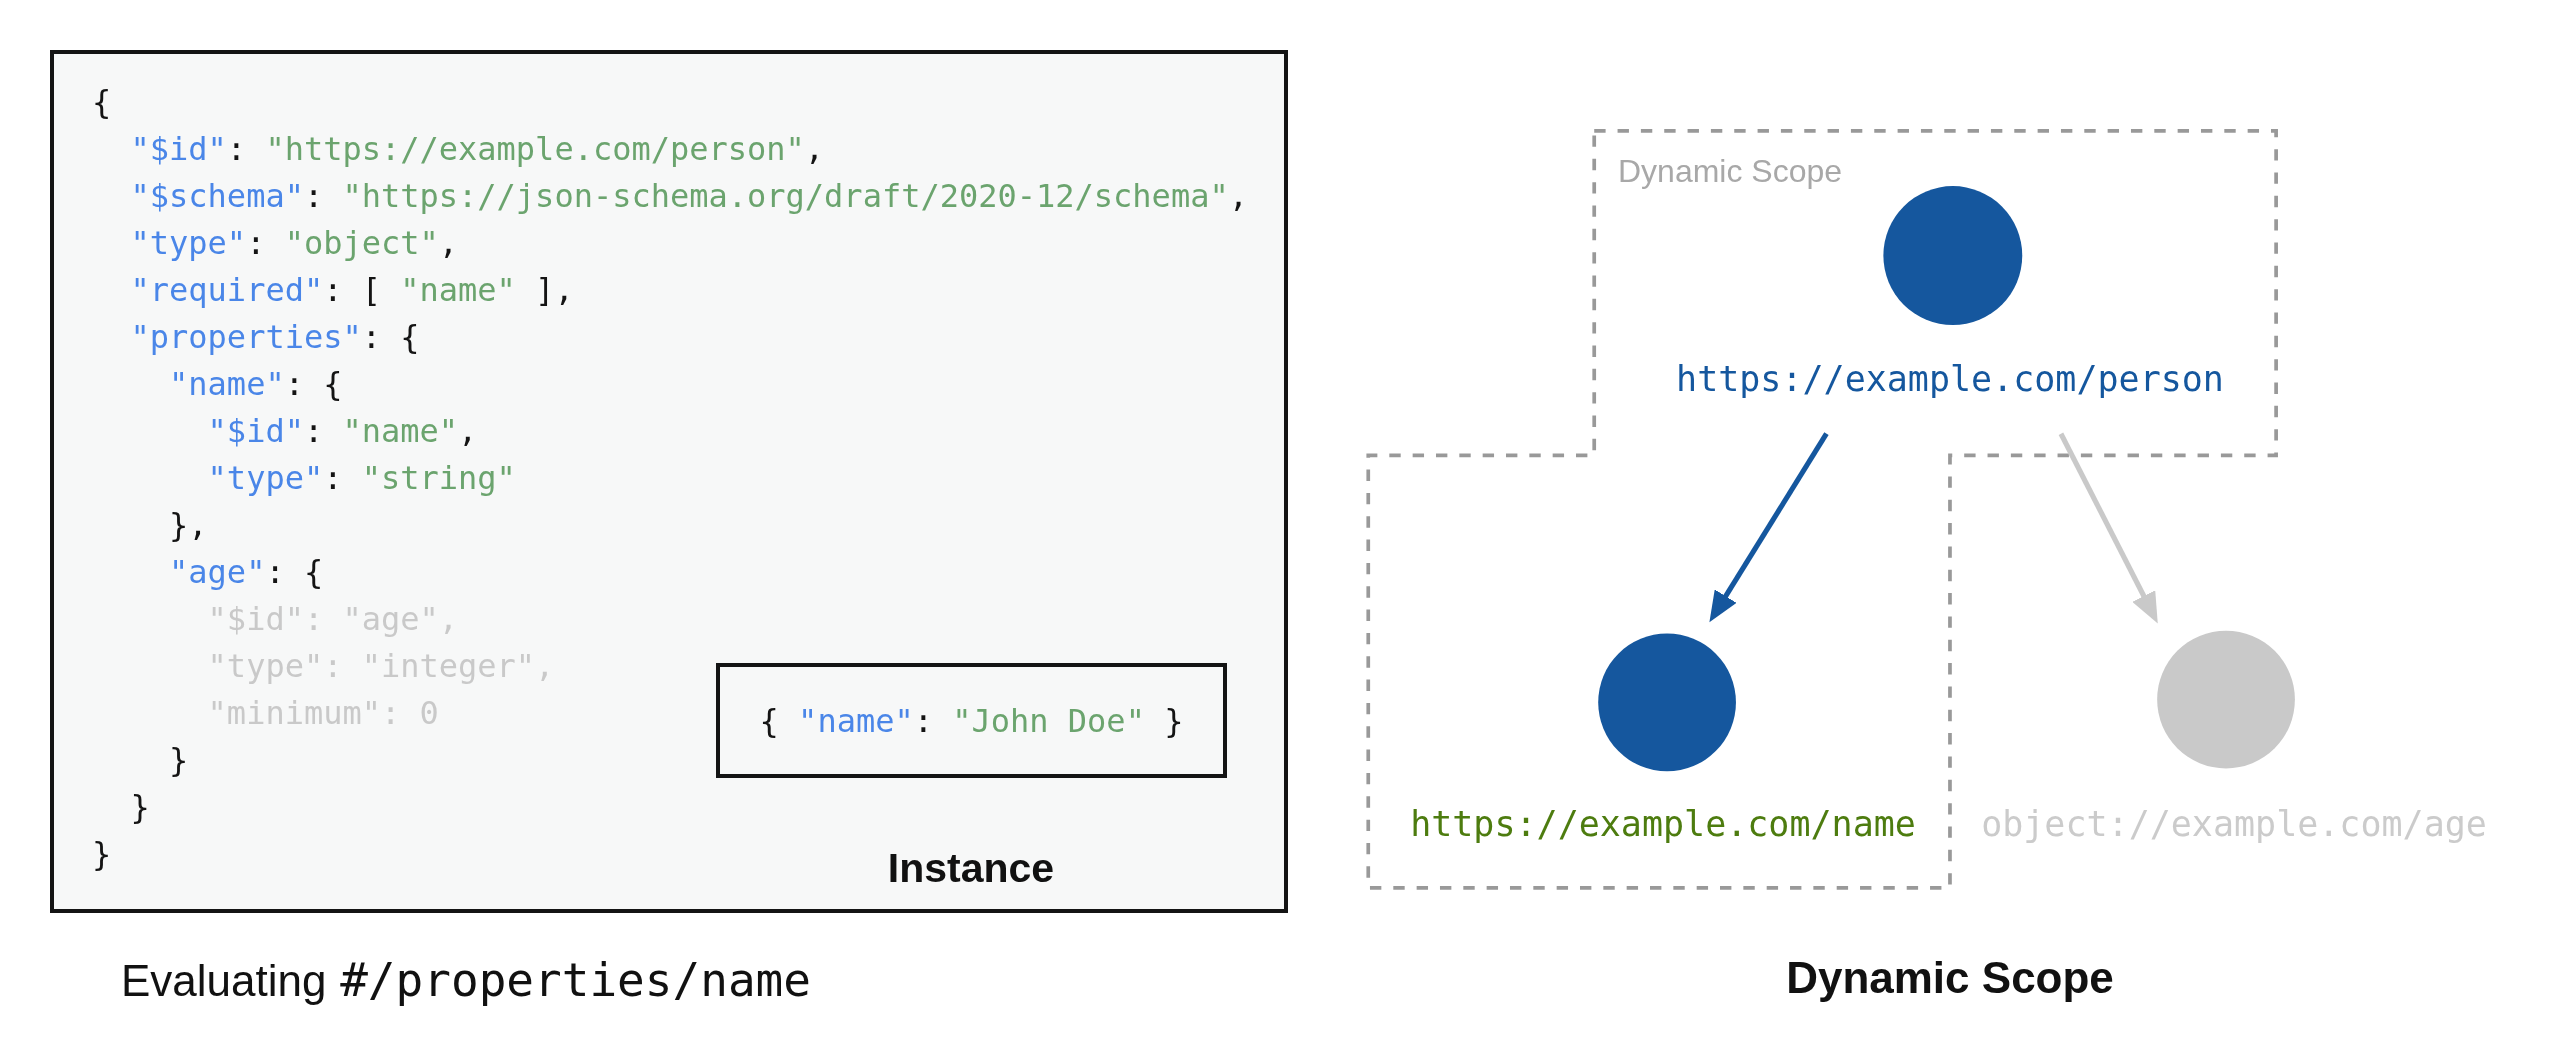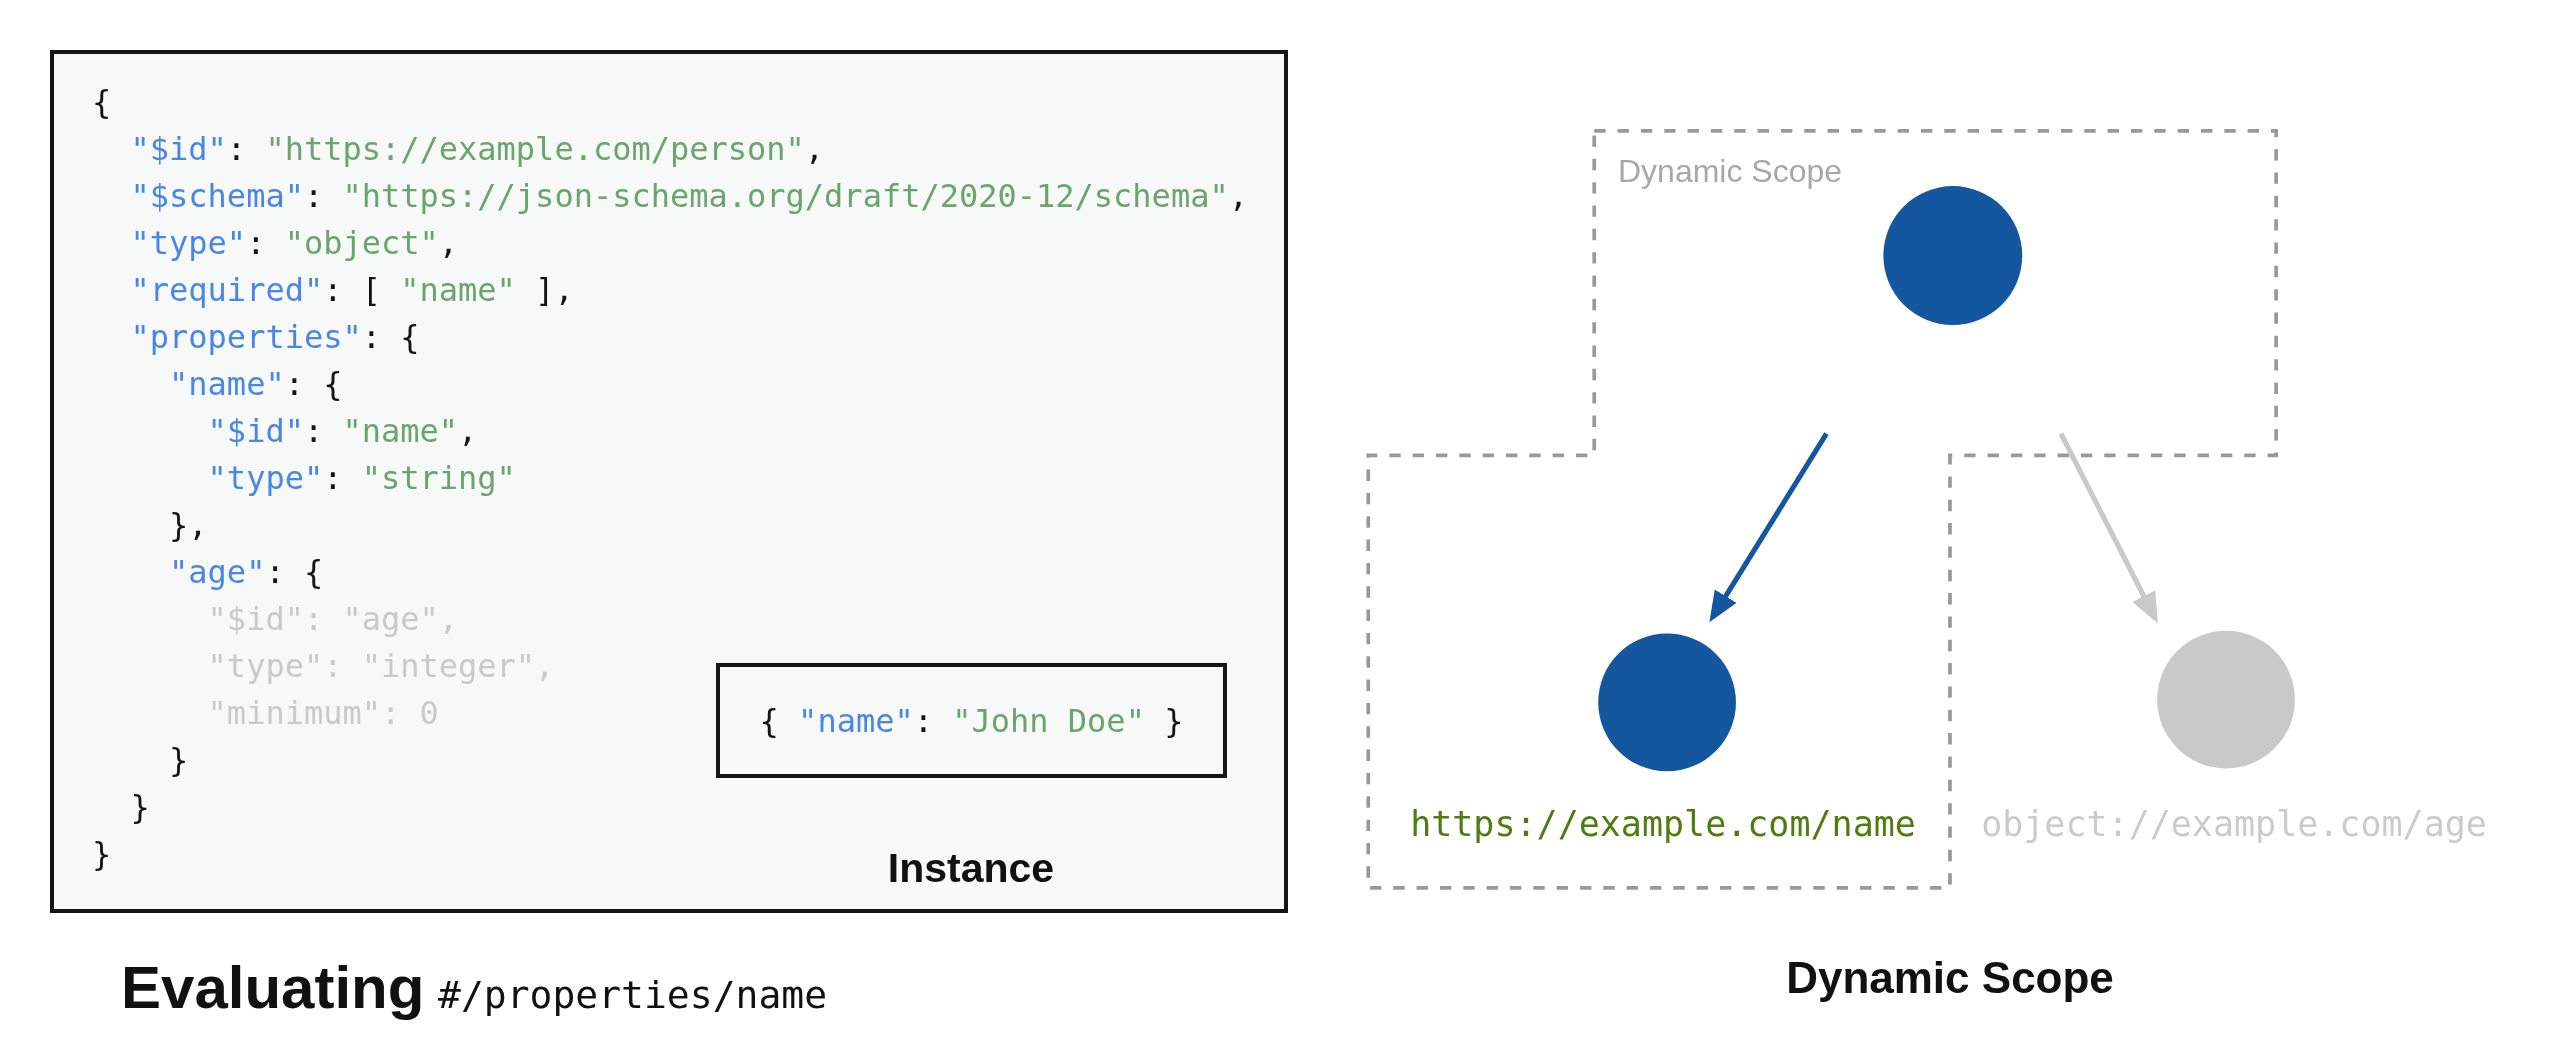--- a/index.html
+++ b/index.html
@@ -20,22 +20,22 @@
 
   .instance-box{position:absolute;left:716px;top:663px;width:511px;height:115px;
                 box-sizing:border-box;border:4px solid #141414;
                 display:flex;align-items:center;justify-content:center;
                 font-family:"DejaVu Sans Mono",monospace;font-size:32px;white-space:pre;}
   .instance-label{position:absolute;left:971px;top:801px;transform:translateX(-50%);
                   font-size:41px;font-weight:bold;white-space:nowrap;margin-top:44px;}
 
   .left-caption{position:absolute;left:121px;top:953px;display:flex;align-items:baseline;
                 white-space:nowrap;}
-  .left-caption .cap-bold{font-size:60px;font-weight:bold;}
-  .left-caption .cap-mono{font-family:"DejaVu Sans Mono",monospace;font-size:38px;margin-left:13.7px;}
+  .left-caption .cap-bold{font-size:44px;font-weight:normal;}
+  .left-caption .cap-mono{font-family:"DejaVu Sans Mono",monospace;font-size:46px;margin-left:13.7px;}
 
   
   #diagram-svg{position:absolute;left:0;top:0;}
   .scope-label{position:absolute;left:1618px;top:153px;font-size:32px;color:#a8a8a8;white-space:nowrap;}
   .node-url{position:absolute;transform:translateX(-50%);
             font-family:"DejaVu Sans Mono",monospace;font-size:35px;white-space:nowrap;}
   .url-person{left:1950px;top:359px;color:#15579e;}
   .url-name{left:1663px;top:804px;color:#4d7c0f;}
   .url-age{left:2234px;top:804px;color:#cbcbcb;}
   .right-caption{position:absolute;left:1950px;top:953px;transform:translateX(-50%);
@@ -74,18 +74,19 @@
 
     <line x1="3208" y1="762" x2="3028" y2="1052" stroke="#15579e" stroke-width="9" marker-end="url(#ah-blue)"></line>
     <line x1="3620" y1="762" x2="3768" y2="1052" stroke="#c9c9c9" stroke-width="9" marker-end="url(#ah-gray)"></line>
 
     <circle cx="3430" cy="449" r="122" fill="#15579e"></circle>
     <circle cx="2928" cy="1234" r="121" fill="#15579e"></circle>
     <circle cx="3910" cy="1229" r="121" fill="#c9c9c9"></circle>
   </svg>
 
   <div class="scope-label">Dynamic Scope</div>
+  <div class="node-url url-person">https://example.com/person</div>
   <div class="node-url url-name">https://example.com/name</div>
   <div class="node-url url-age">object://example.com/age</div>
   <div class="right-caption">Dynamic Scope</div>
 
 </div>
 
 
 </body></html>

